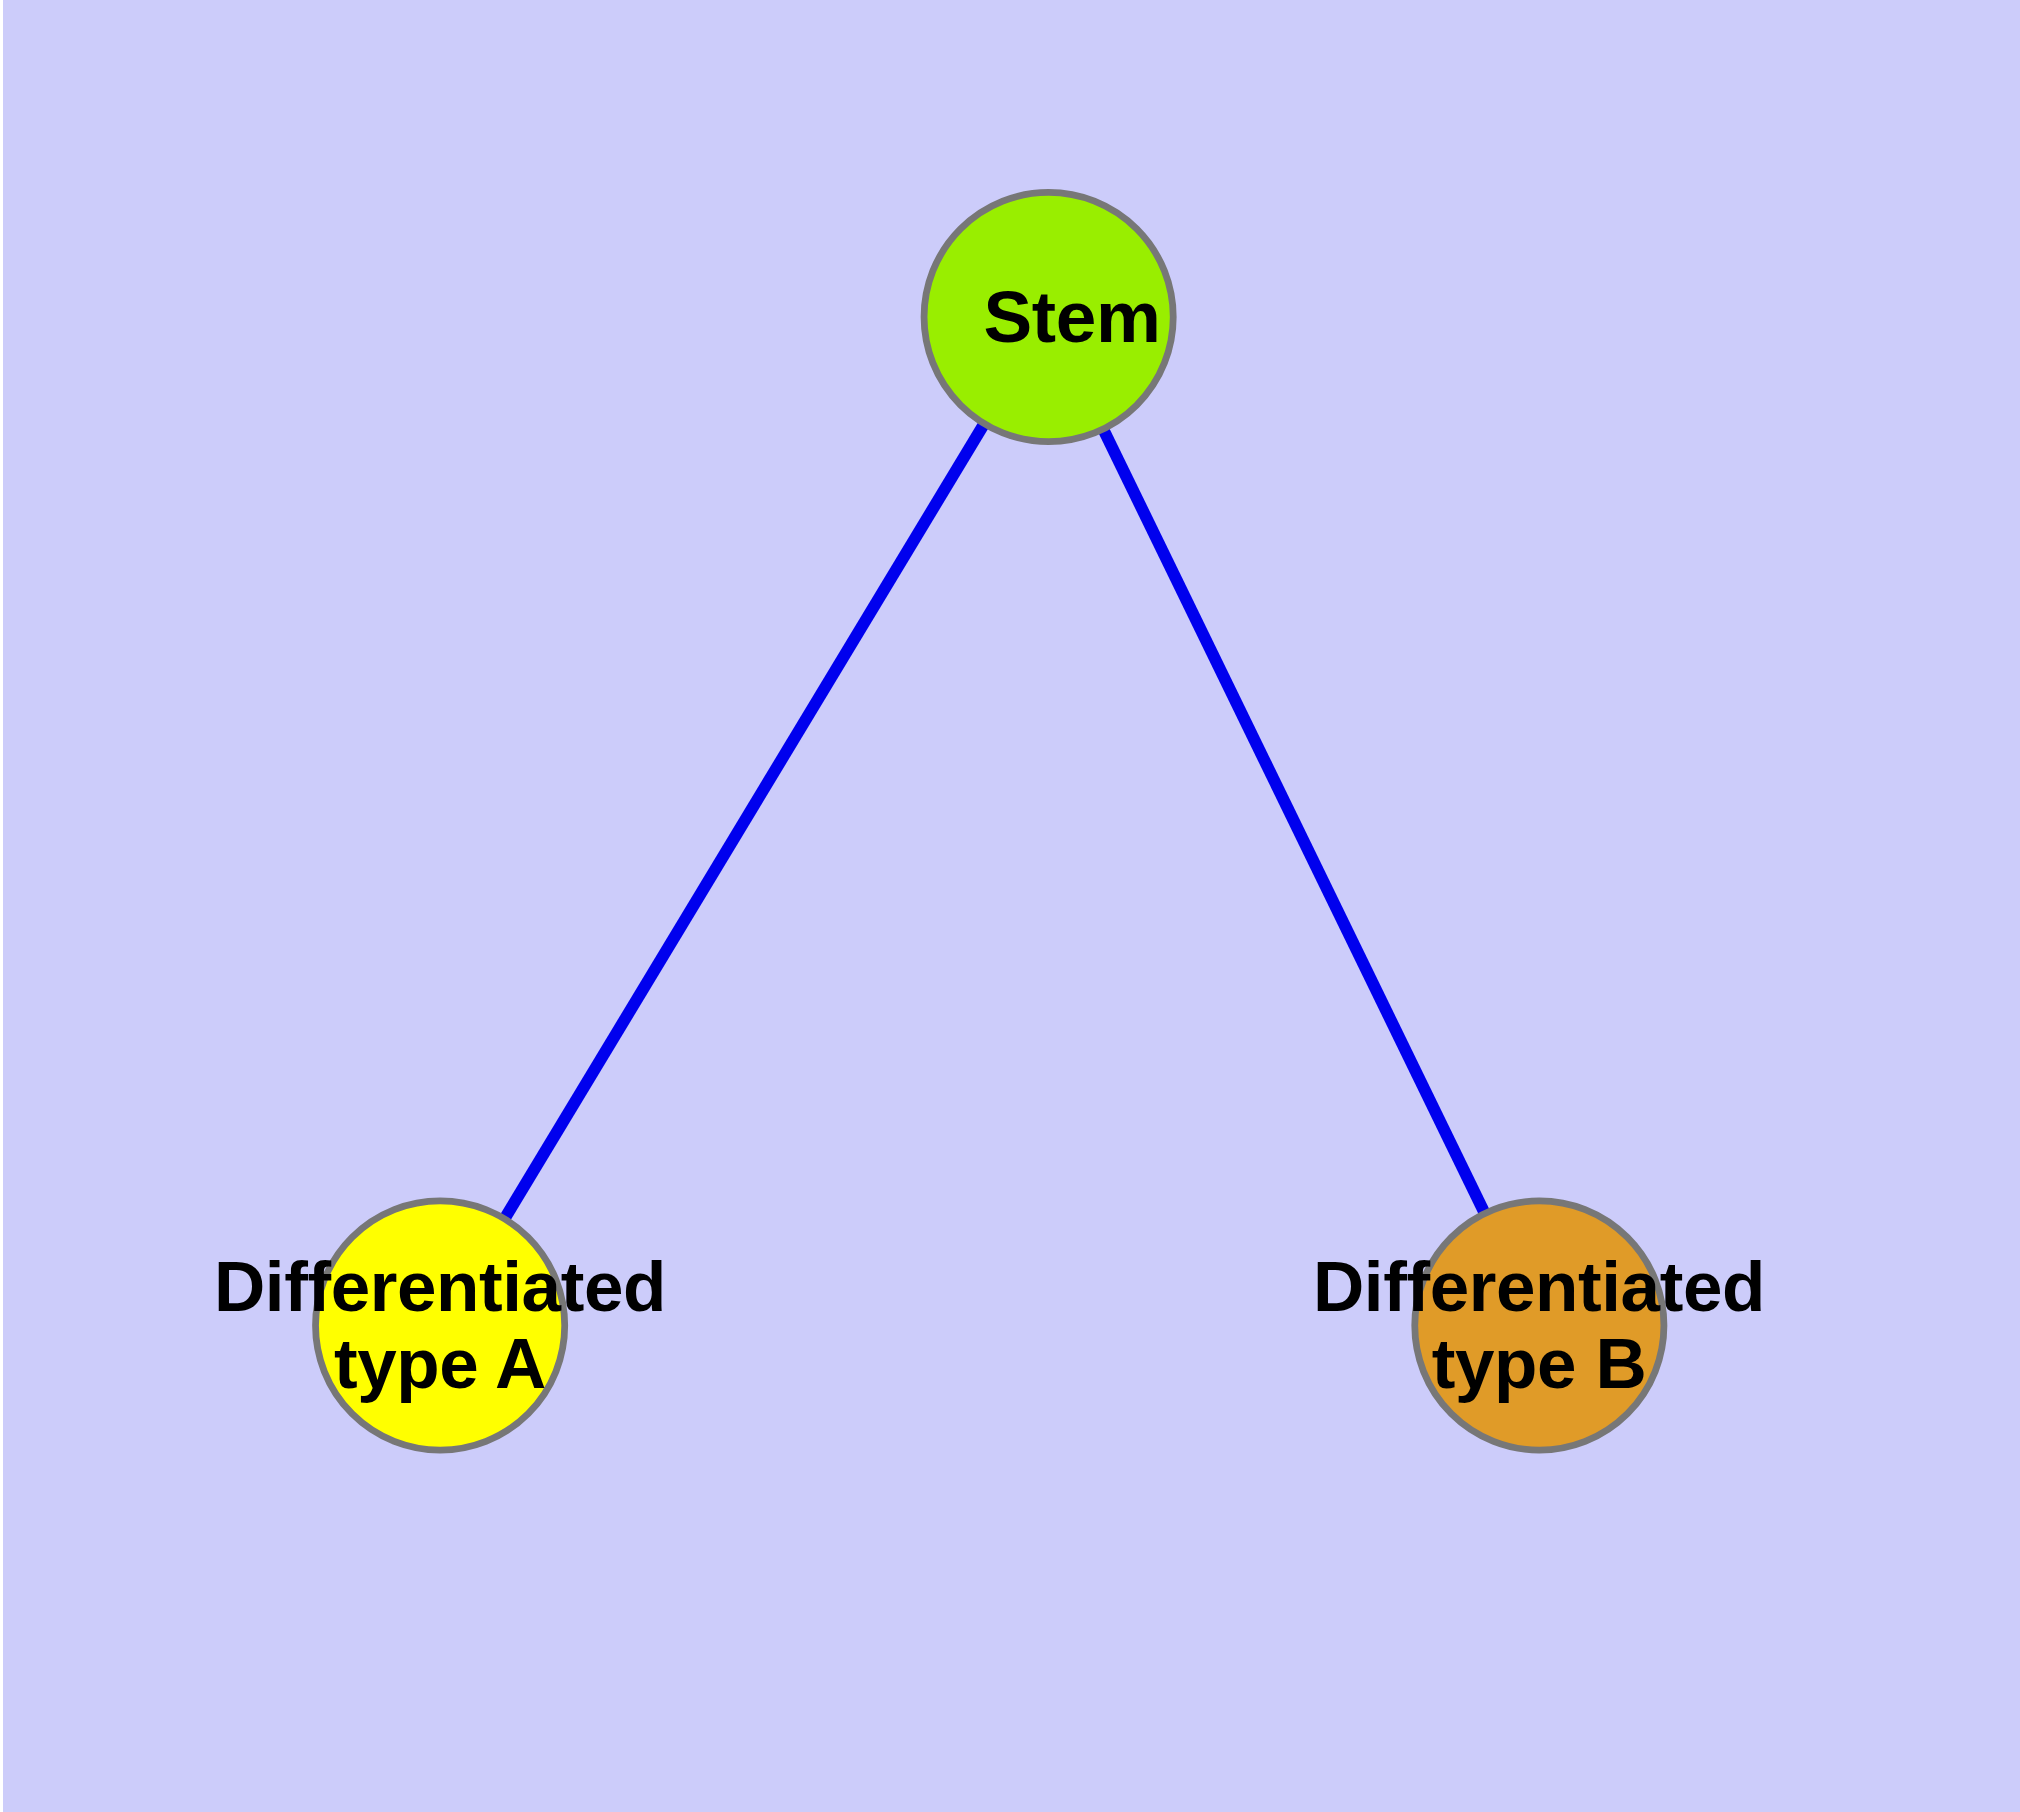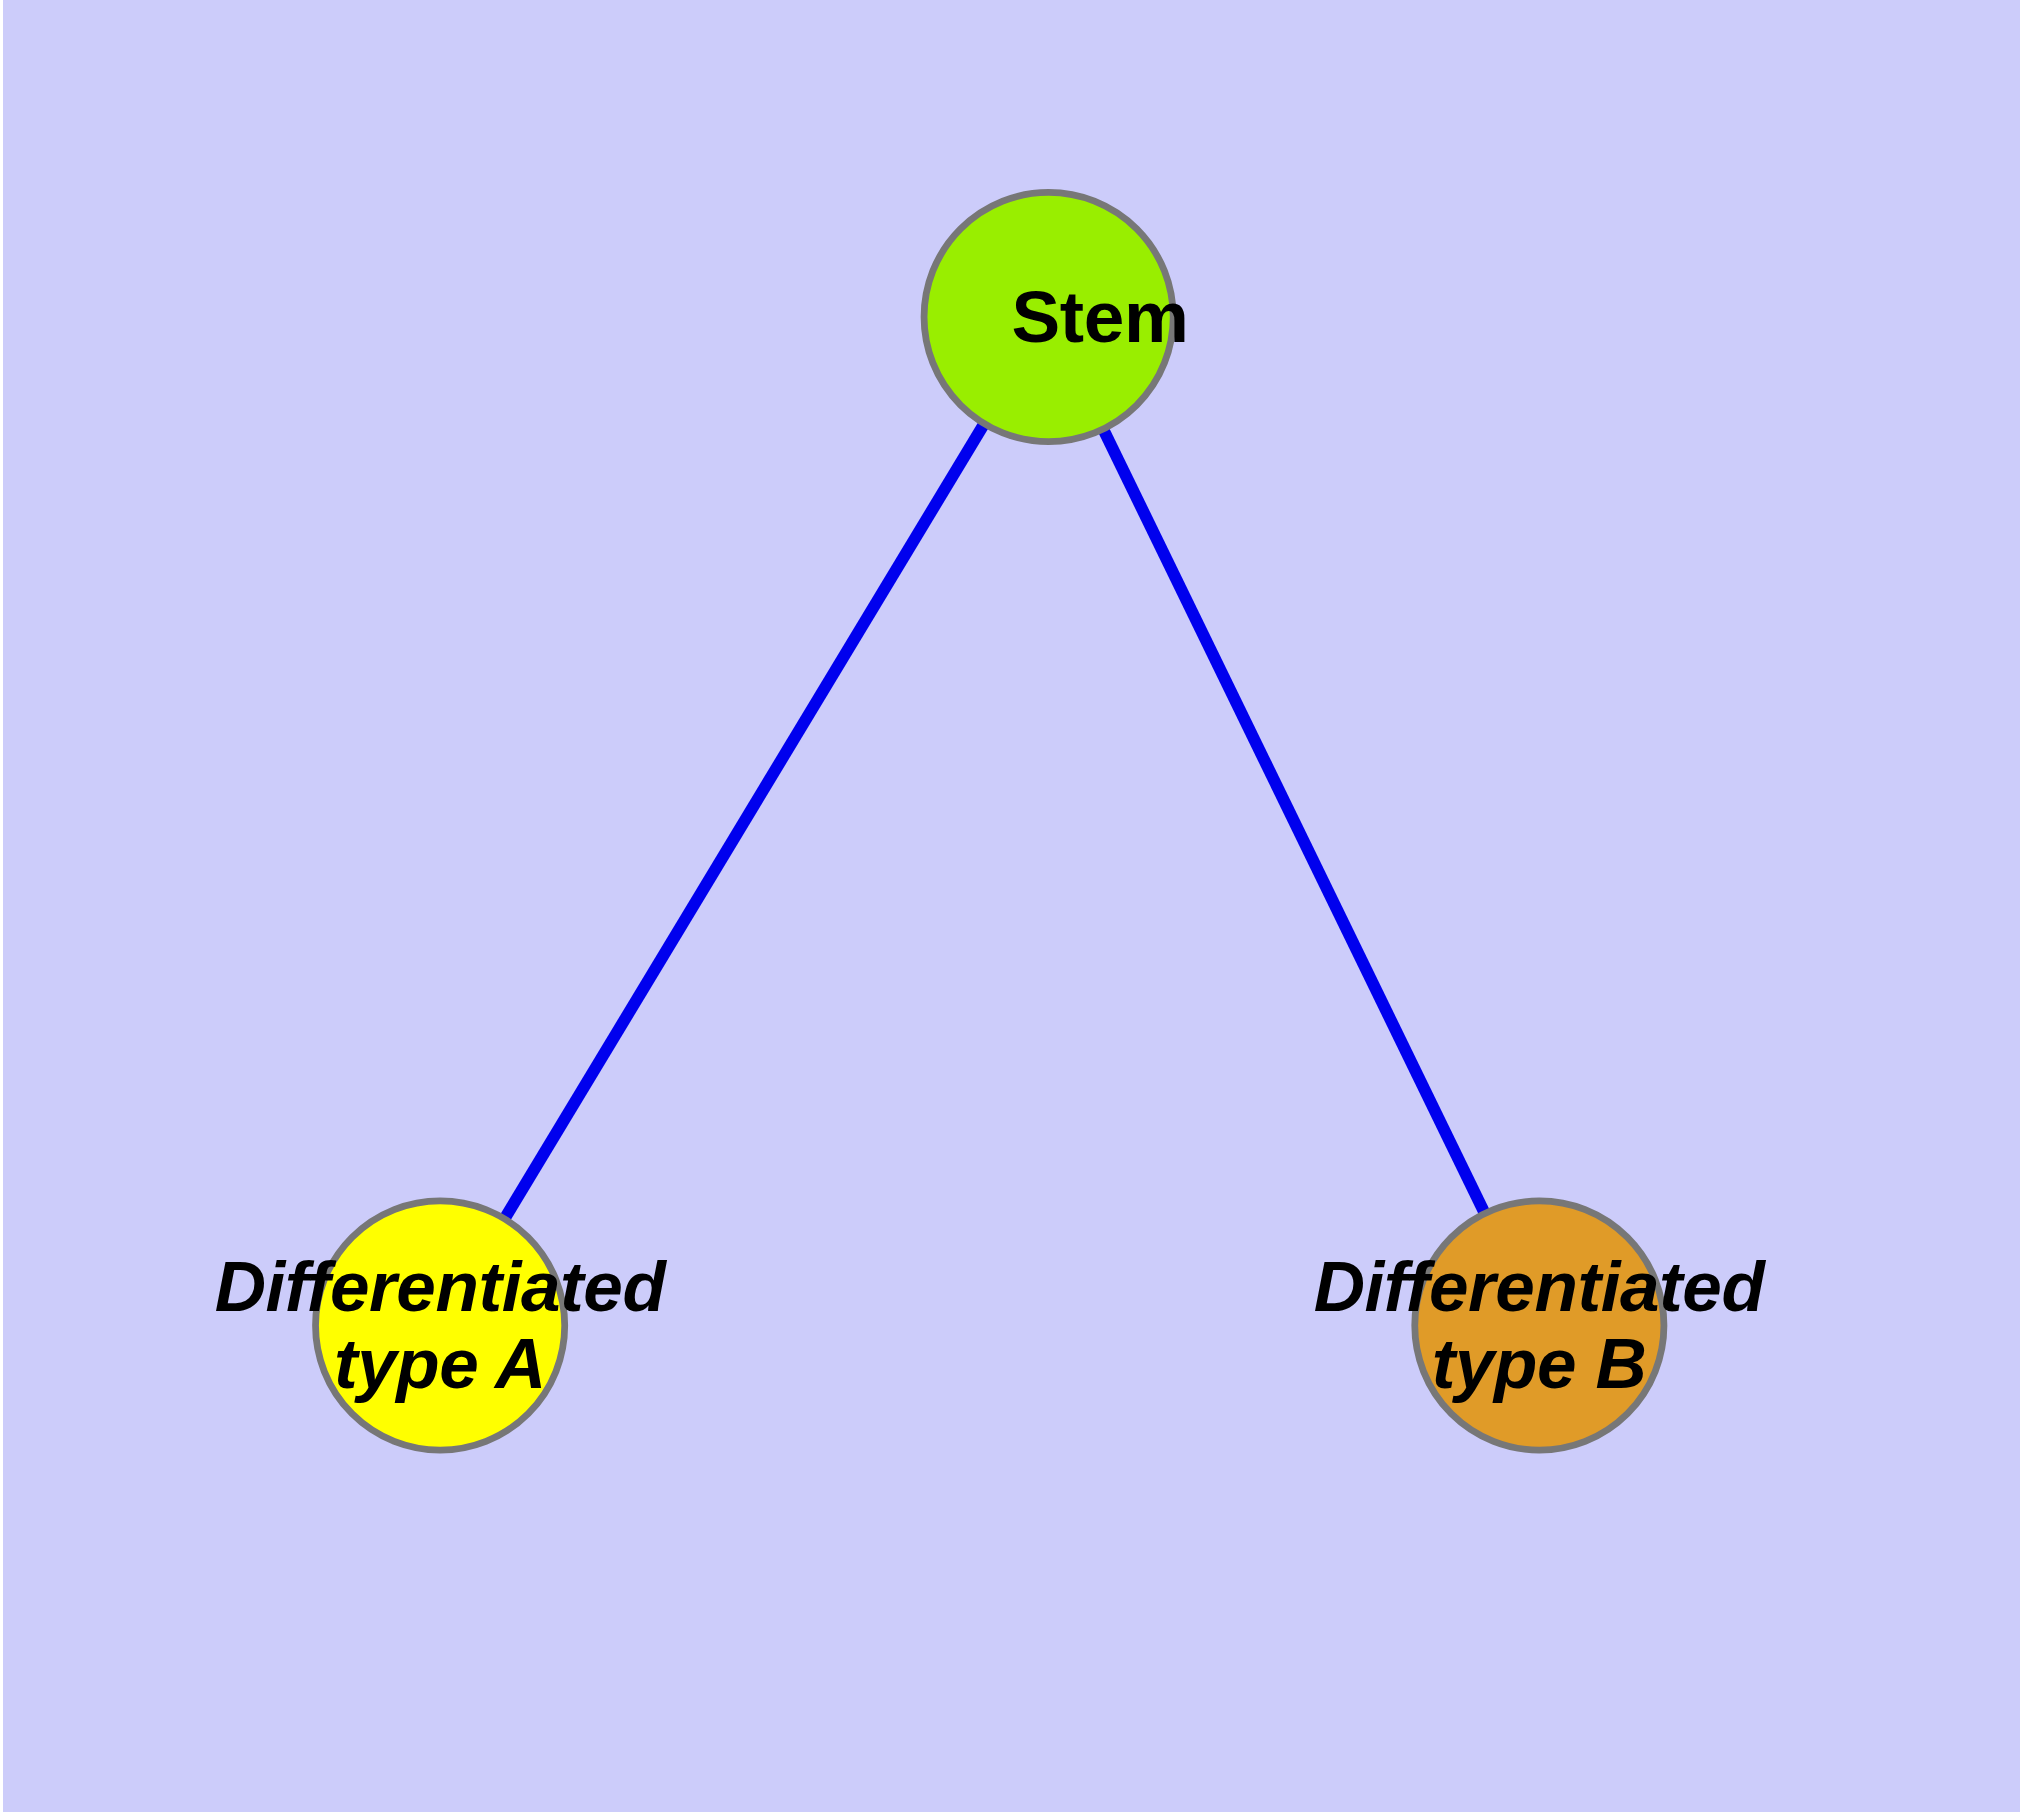--- a/index.html
+++ b/index.html
@@ -41,21 +41,20 @@
     line-height: 1.08;
     letter-spacing: -0.4px;
     pointer-events: none;
     -webkit-font-smoothing: antialiased;
   }
   .label-root {
     font-size: 73px;
   }
   .label-leaf {
     font-size: 71px;
-    font-style: italic;
   }
 </style>
 </head>
 <body>
 
 <div id="stage" style="width: 2021px; height: 1812px;">
 
   <div id="canvas-bg"></div>
 
   <svg id="graph-svg" viewBox="0 0 2384 2138" xmlns="http://www.w3.org/2000/svg">
@@ -63,21 +62,21 @@
       <line id="edge-0" x1="1237" y1="374" x2="519" y2="1564" stroke="#0000ee" stroke-width="14" stroke-linecap="butt"></line>
       <line id="edge-1" x1="1237" y1="374" x2="1816" y2="1564" stroke="#0000ee" stroke-width="14" stroke-linecap="butt"></line>
     </g>
     <g>
       <circle id="node-0" cx="1237" cy="374" r="147" fill="#99ee00" stroke="#777777" stroke-width="8"></circle>
       <circle id="node-1" cx="519" cy="1564" r="147" fill="#ffff00" stroke="#777777" stroke-width="8"></circle>
       <circle id="node-2" cx="1816" cy="1564" r="147" fill="#e09b28" stroke="#777777" stroke-width="8"></circle>
     </g>
   </svg>
 
-  <div class="node-label label-root" id="label-0" style="left: 1100px; top: 317px; font-size: 73px; color: rgb(0, 0, 0);">Stem</div>
+  <div class="node-label label-root" id="label-0" style="left: 1072px; top: 317px; font-size: 73px; color: rgb(0, 0, 0);">Stem</div>
 
   <div class="node-label label-leaf" id="label-1" style="left: 440px; top: 1326px; font-size: 71px; color: rgb(0, 0, 0);">Differentiated
 type A</div>
 
   <div class="node-label label-leaf" id="label-2" style="left: 1539px; top: 1326px; font-size: 71px; color: rgb(0, 0, 0);">Differentiated
 type B</div>
 
 </div>
 
 

